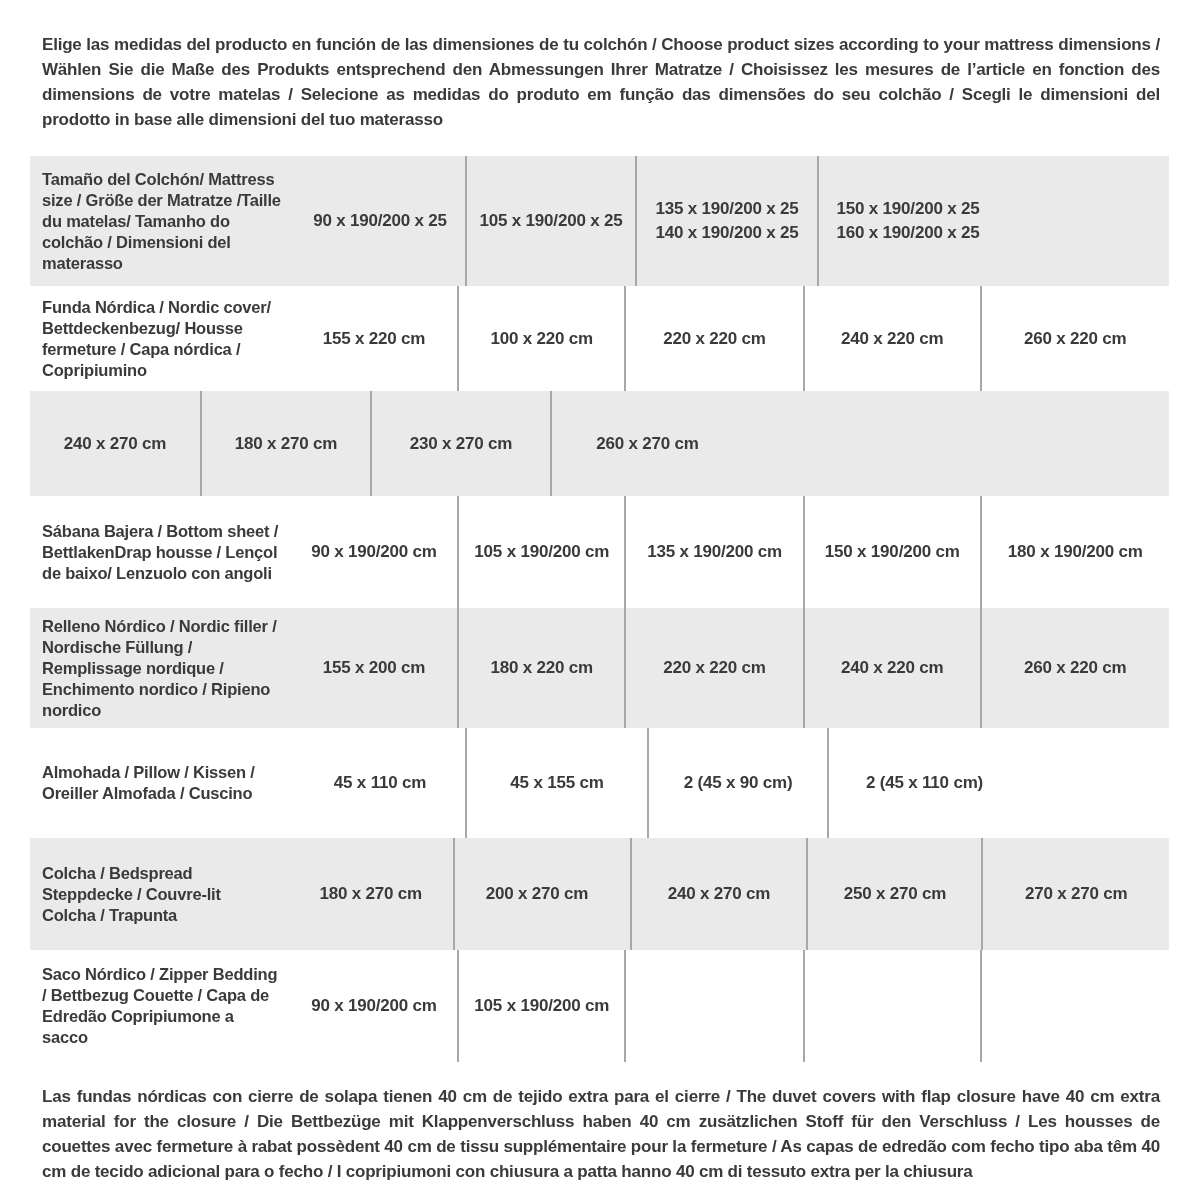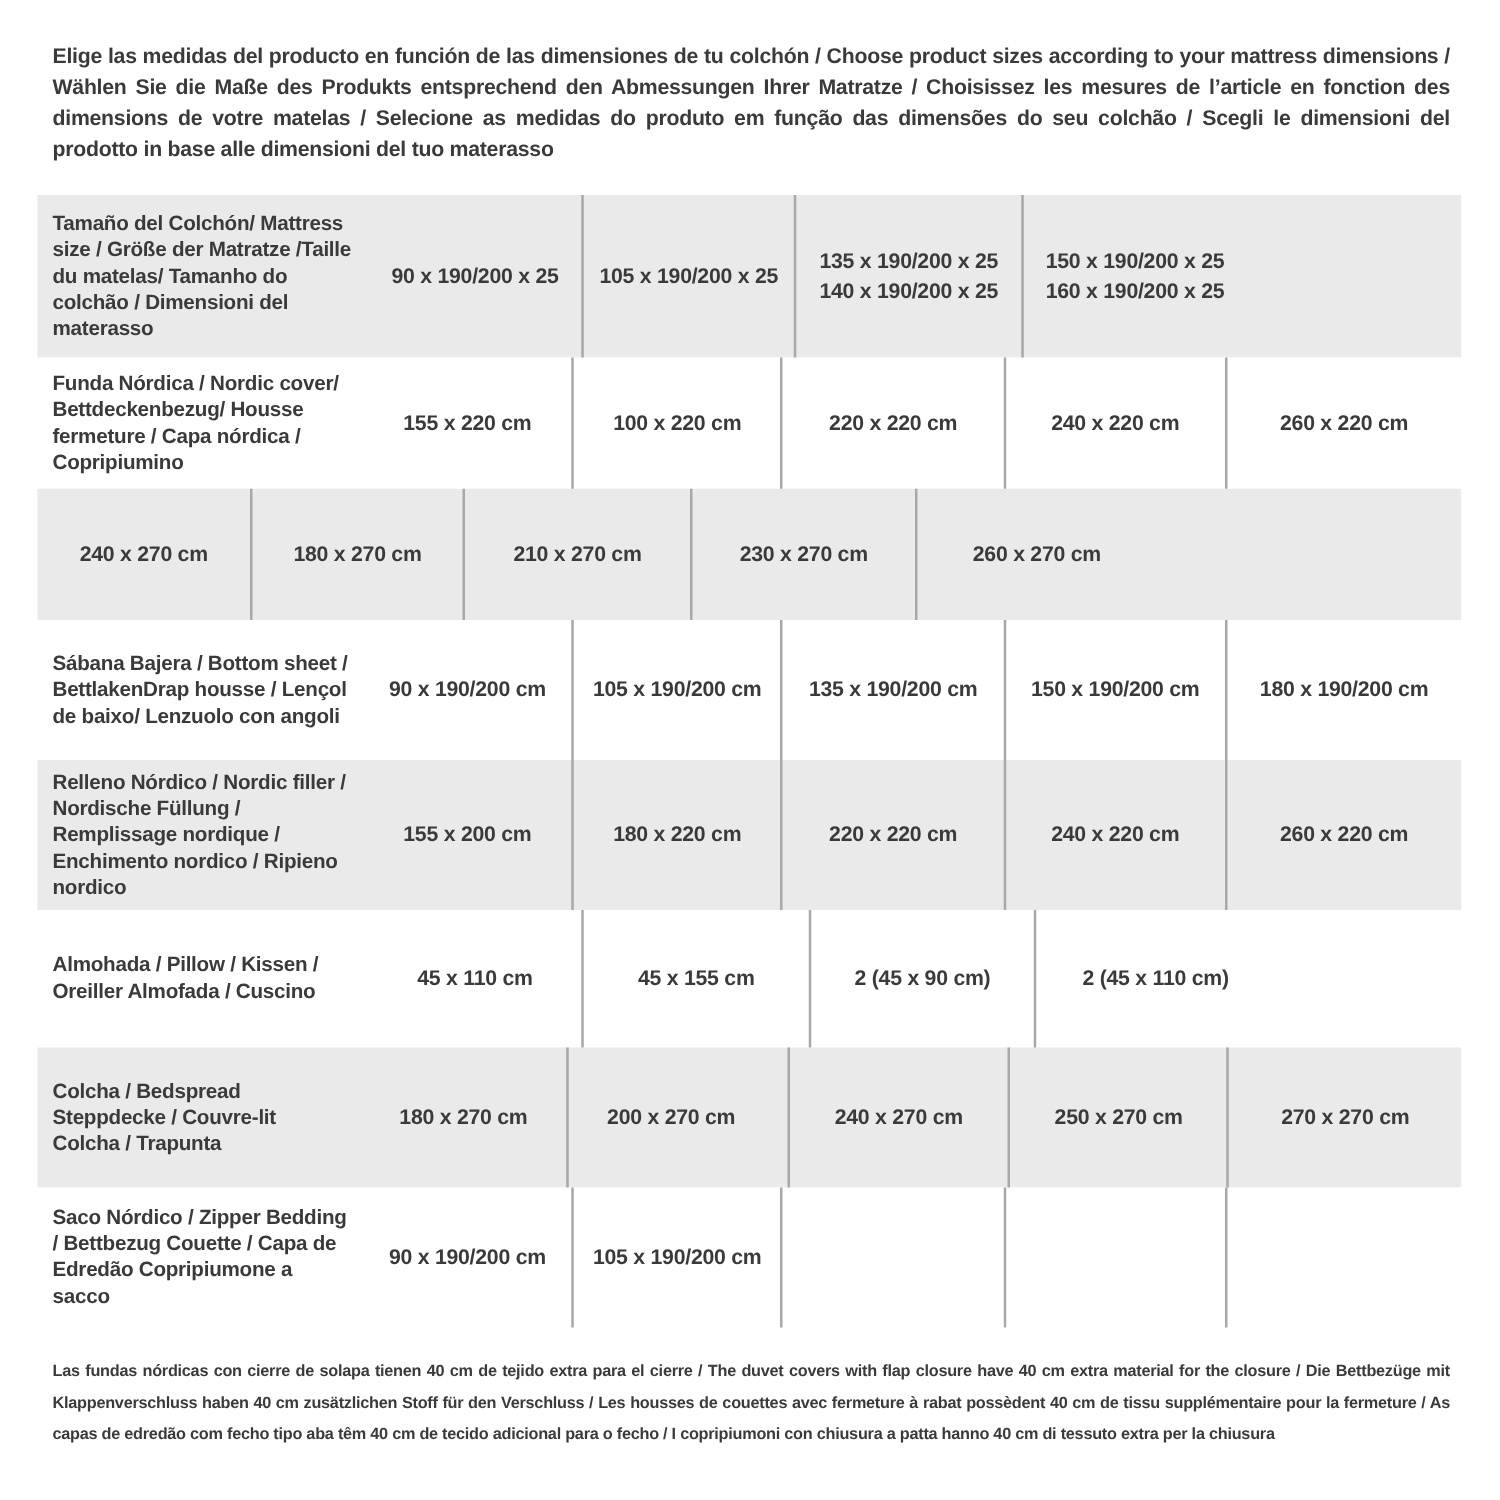--- a/index.html
+++ b/index.html
@@ -55,21 +55,21 @@
   }
   .value-cell {
     align-items: center;
     text-align: center;
     line-height: 24px;
   }
   .value-cell.sep { border-left: 2px solid var(--line); }
 
   .footnote {
     margin: 22px 40px 0 42px;
-    font-size: 13px;
+    font-size: 17px;
     line-height: 25px;
     letter-spacing: -0.2px;
     text-align: justify;
   }
 </style>
 </head>
 <body>
 
 <div class="page">
 
@@ -93,21 +93,20 @@
         <div class="cell label-cell" style="width: 265px;">Funda Nórdica /  Nordic cover/ Bettdeckenbezug/ Housse fermeture  / Capa nórdica / Copripiumino</div>
         <div class="cell value-cell" style="width: 170px;">155 x 220 cm</div>
         <div class="cell value-cell sep" style="width: 170px;">100 x 220 cm</div>
         <div class="cell value-cell sep" style="width: 182px;">220 x 220 cm</div>
         <div class="cell value-cell sep" style="width: 180px;">240 x 220 cm</div>
         <div class="cell value-cell sep" style="width: 193px;">260 x 220 cm</div>
       </div>
       <div class="trow shade" style="height: 105px;">
         <div class="cell value-cell" style="width: 170px;">240 x 270 cm</div>
         <div class="cell value-cell sep" style="width: 170px;">180 x 270 cm</div>
-        <div class="cell value-cell sep" style="width: 182px;">210 x 270 cm</div>
         <div class="cell value-cell sep" style="width: 180px;">230 x 270 cm</div>
         <div class="cell value-cell sep" style="width: 193px; text-align: center;">260 x 270 cm</div>
       </div>
       <div class="trow" style="height: 112px;">
         <div class="cell label-cell" style="width: 265px;">Sábana Bajera / Bottom sheet / BettlakenDrap housse / Lençol de baixo/ Lenzuolo con angoli</div>
         <div class="cell value-cell" style="width: 170px;">90 x 190/200 cm</div>
         <div class="cell value-cell sep" style="width: 170px;">105 x 190/200 cm</div>
         <div class="cell value-cell sep" style="width: 182px;">135 x 190/200 cm</div>
         <div class="cell value-cell sep" style="width: 180px;">150 x 190/200 cm</div>
         <div class="cell value-cell sep" style="width: 193px;">180 x 190/200 cm</div>

